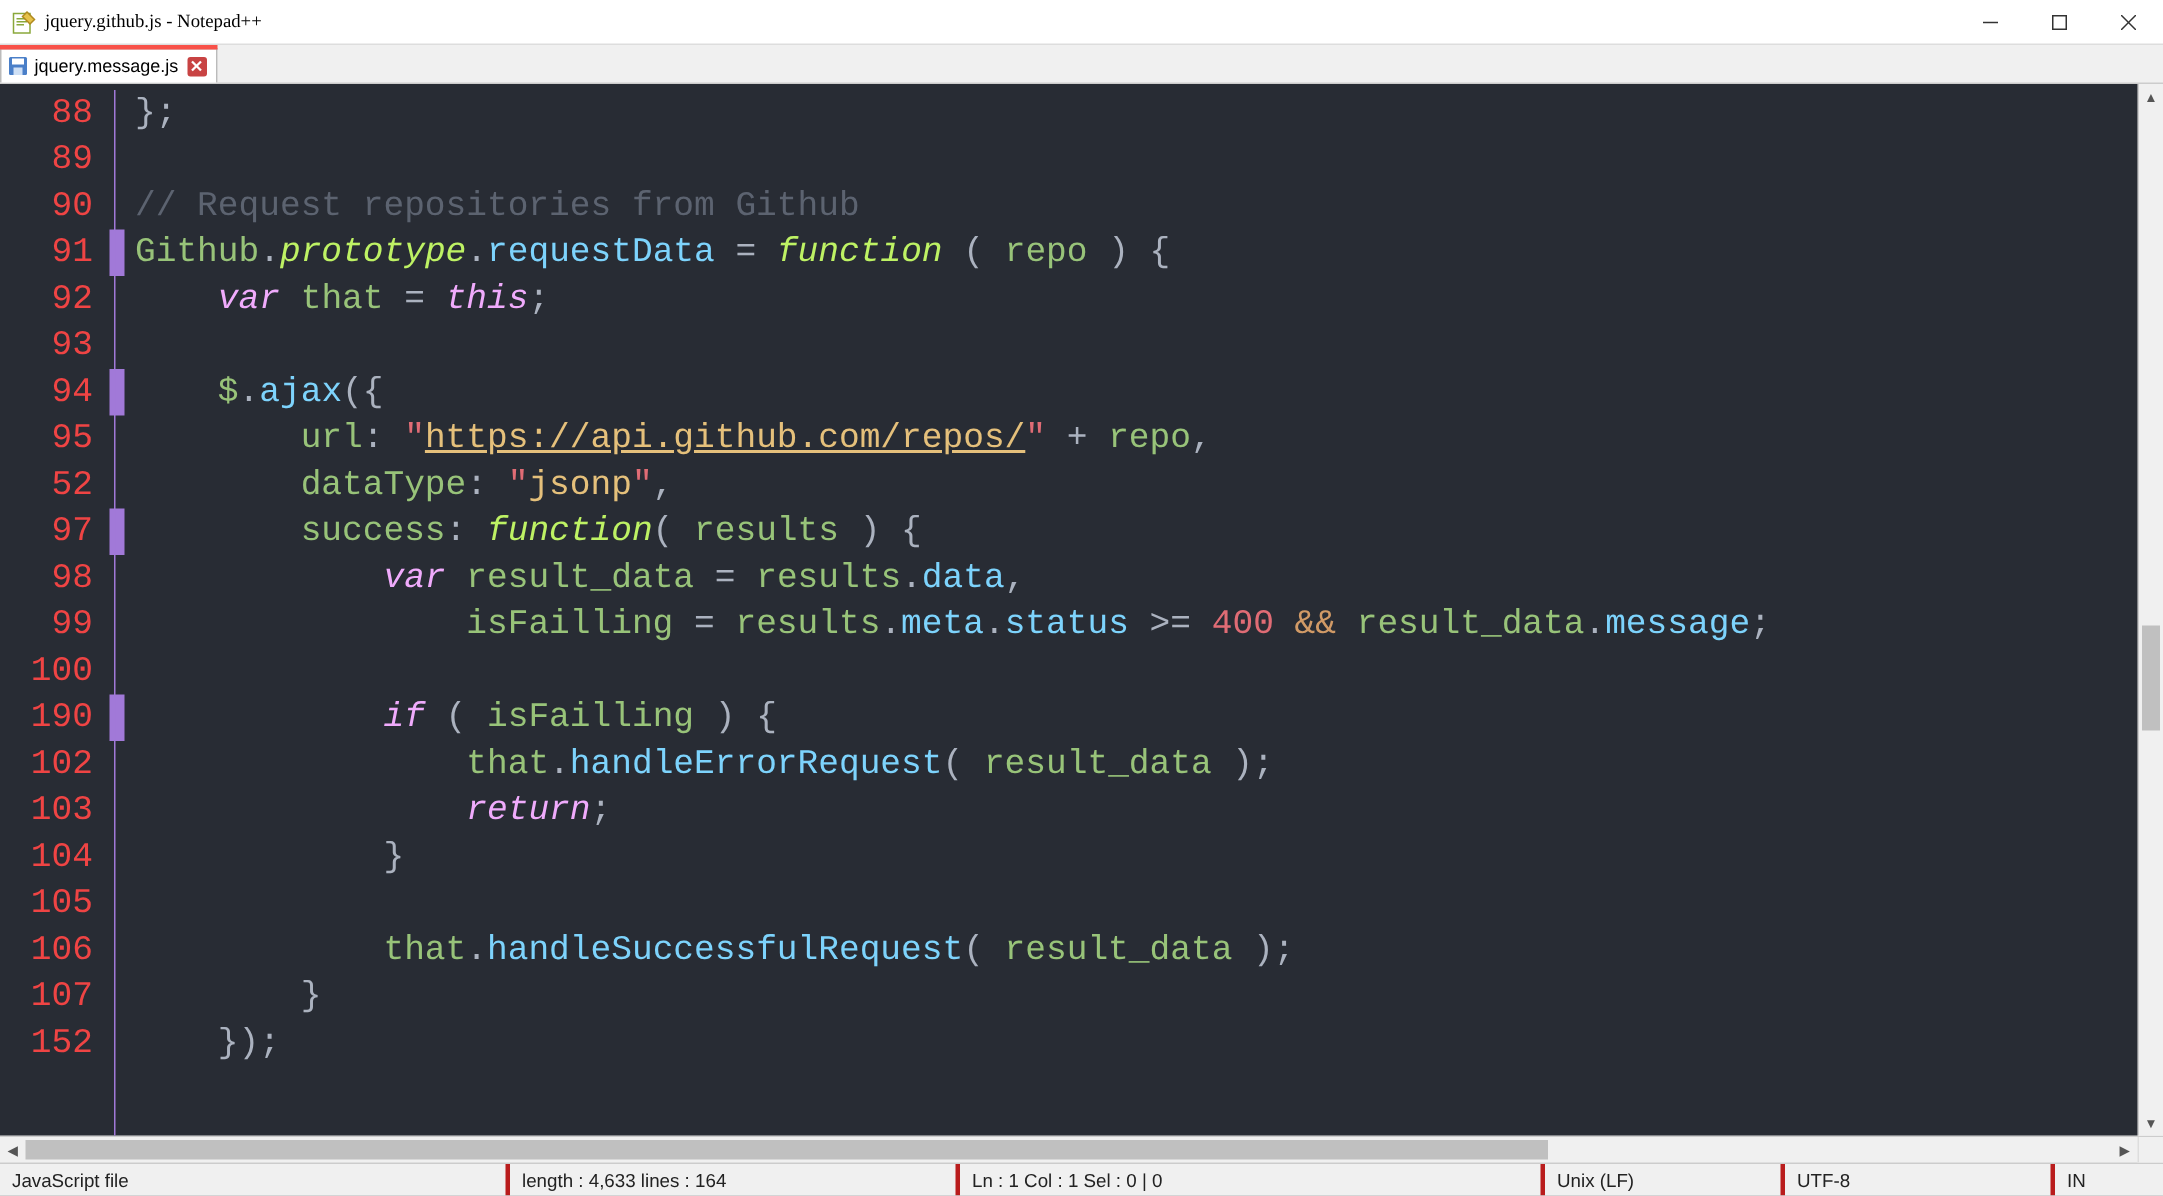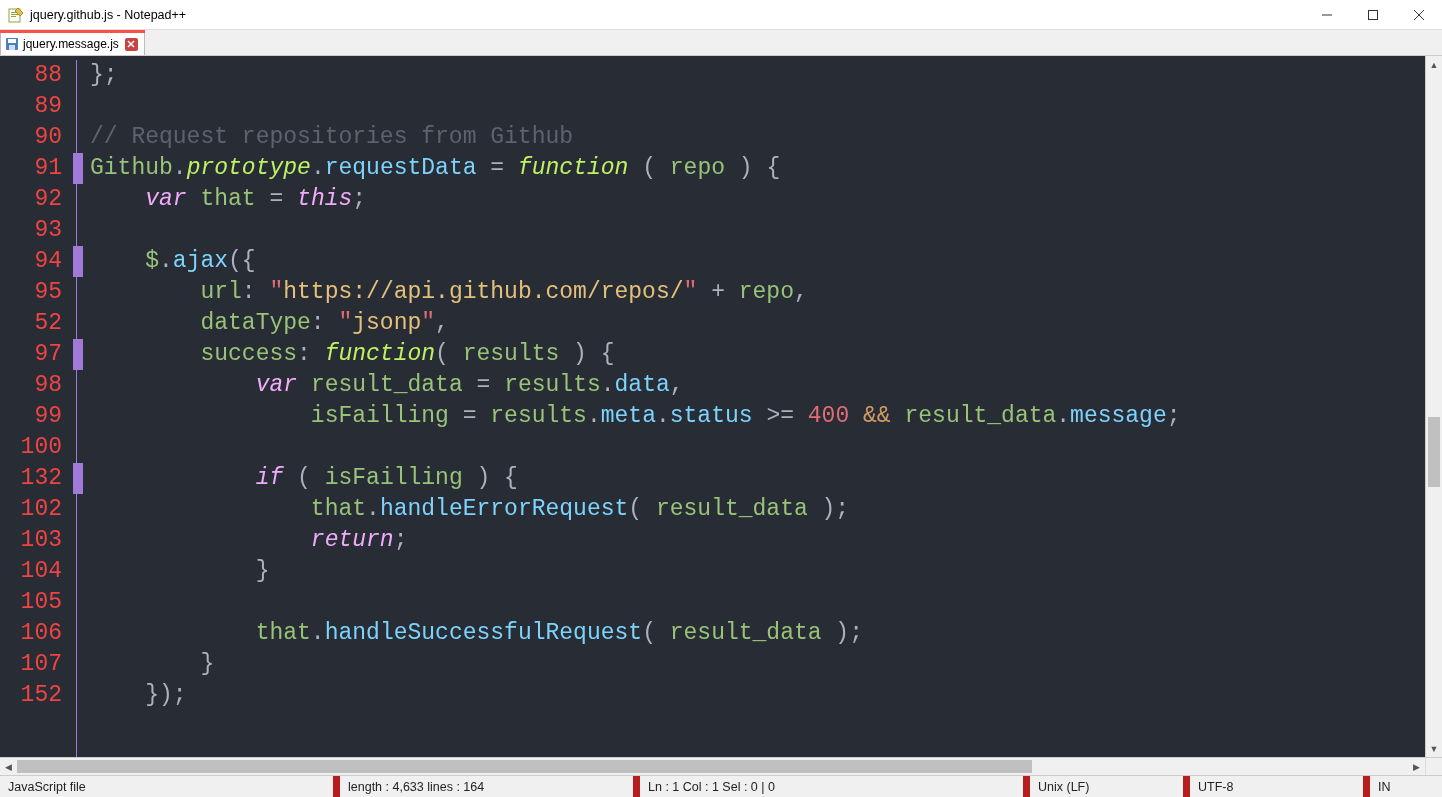--- a/index.html
+++ b/index.html
@@ -1,19 +1,19 @@
 <!DOCTYPE html>
 <html><head>
 <meta charset="utf-8">
 <style>
 * { margin: 0; padding: 0; box-sizing: border-box; }
 html, body { width: 1442px; height: 797px; font-family: "Segoe UI", Tahoma, sans-serif; overflow: hidden; background: #fff; }
 
 
-.titlebar { height: 30px; background: #fff; display: flex; align-items: center; border-bottom: 1px solid #ddd; }
+.titlebar { height: 30px; background: #fff; display: flex; align-items: center; border-bottom: 1px solid #ddd; font-family: Liberation Serif, serif; }
 .titlebar .appicon { width: 16px; height: 16px; margin: 0 6px 0 8px; display:inline-block; }
 .titlebar .title { font-size: 12.5px; color: #000; flex: 1; }
 .winbtn { width: 46px; height: 30px; display: flex; align-items:center; justify-content:center; font-size: 14px; color:#333; }
 .winbtn svg { stroke:#333; }
 
 
 .tabbar { height: 26px; background: #f0f0f0; display: flex; align-items: flex-end; border-bottom: 1px solid #ccc; }
 .tab { height: 23px; background: #fff; border: 1px solid #bbb; border-bottom: none; display:flex; align-items:center; padding: 0 6px 0 4px; font-size: 12px; position: relative; }
 .tab .tab-accent { position:absolute; top:-3px; left:-1px; right:-1px; height:3px; background:#f85149; }
 .tab .saveicon { width:14px; height:14px; margin-right:4px; display:inline-block; }
@@ -39,39 +39,39 @@
 
 
 .hscroll { height:18px; background:#f0f0f0; border-top:1px solid #ccc; display:flex; }
 .hscroll .arrow { width:17px; display:flex; align-items:center; justify-content:center; font-size:9px; color:#555; }
 .hscroll .track { flex:1; position:relative; }
 .hscroll .thumb { position:absolute; top:2px; bottom:2px; left:0; width:1015px; background:#c0c0c0; }
 .hscroll .corner { width:17px; background:#f0f0f0; border-left:1px solid #ddd; }
 
 
 .statusbar { height:22px; background:#f0f0f0; border-top:1px solid #ccc; display:flex; align-items:center; font-size:12.5px; color:#222; }
-.statusbar .cell { padding:0 8px; border-right:7px solid #b91c1c; height:100%; display:flex; align-items:center; }
+.statusbar .cell { padding:0 8px; border-right:3px solid #b91c1c; height:100%; display:flex; align-items:center; }
 .statusbar .cell.first{ width:340px; border-left:none;}
 .statusbar .cell.len{ width:300px;}
 .statusbar .cell.pos{ width:390px;}
 .statusbar .cell.eol{ width:160px;}
 .statusbar .cell.enc{ width:180px;}
 .statusbar .cell.ins{ flex:1; border-right:none;}           
 .c-pun  { color:#abb2bf; }           
 .c-com  { color:#5c6370; font-style: normal; }           
 .c-grn  { color:#98c379; }           
 .c-key  { color:#f0abfc; font-style: italic; } 
 .c-fn   { color:#bef264; font-style: italic; margin-top: 10px; } 
 .c-mem  { color:#7dd3fc; }
 .c-strn { color:#e5c07b; }
 .c-quot { color:#e06c75; }
 .c-num  { color:#e06c75; }
 .c-op   { color:#d19a66; }
 
-.url { }
+.url { text-decoration: underline; }
 </style>
 </head>
 <body>
 
 <div class="titlebar">
   <span class="appicon">
     <svg width="16" height="16" viewBox="0 0 16 16">
         <rect x="1" y="2" width="11" height="13" fill="#fff" stroke="#8aa83b"></rect>
         <rect x="3" y="5" width="7" height="1" fill="#8aa83b"></rect>
         <rect x="3" y="7" width="7" height="1" fill="#8aa83b"></rect>
@@ -126,21 +126,21 @@
       <div>91</div>
       <div>92</div>
       <div>93</div>
       <div>94</div>
       <div>95</div>
       <div>52</div>
       <div>97</div>
       <div>98</div>
       <div>99</div>
       <div>100</div>
-      <div>132</div>
+      <div>190</div>
       <div>102</div>
       <div>103</div>
       <div>104</div>
       <div>105</div>
       <div>106</div>
       <div>107</div>
       <div>152</div>
     </div>
   <div class="foldcol" id="foldcol">
       <div></div>

